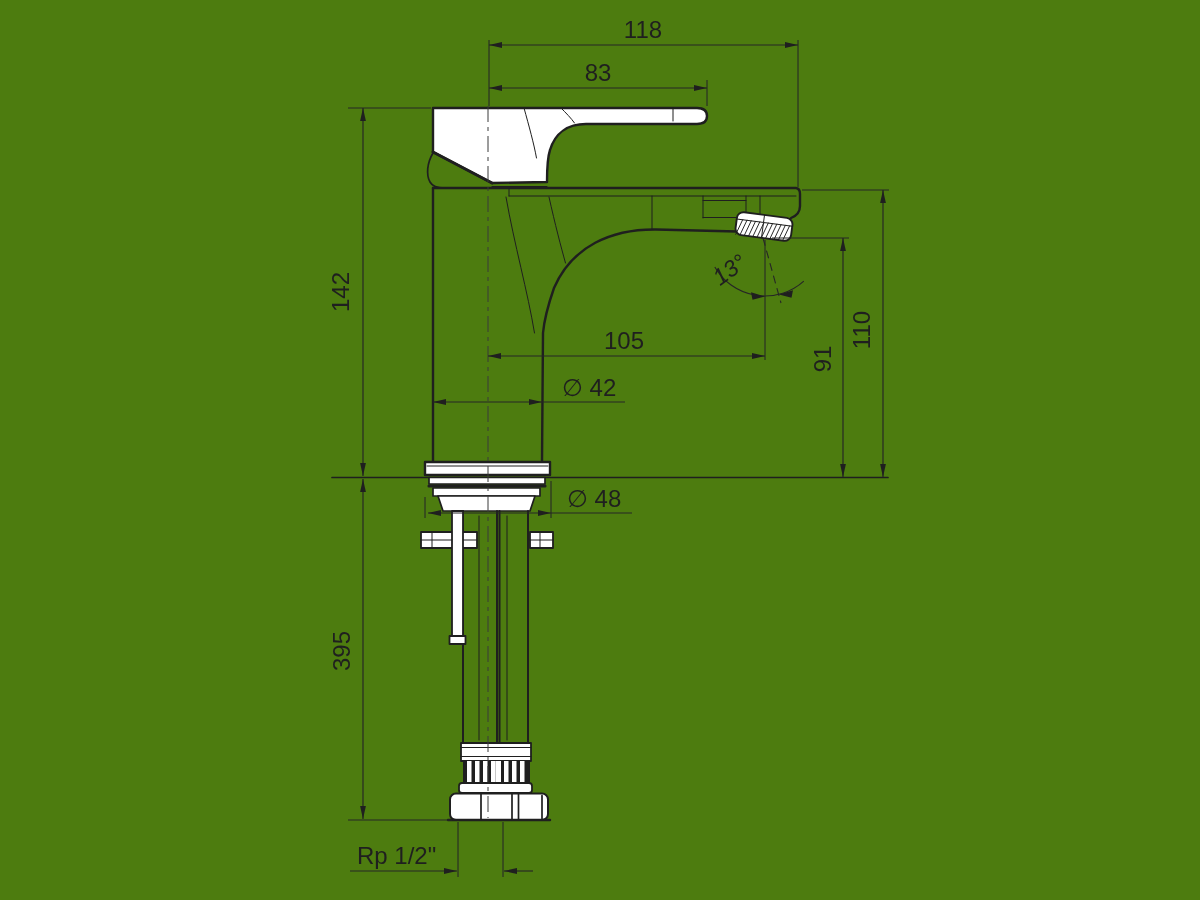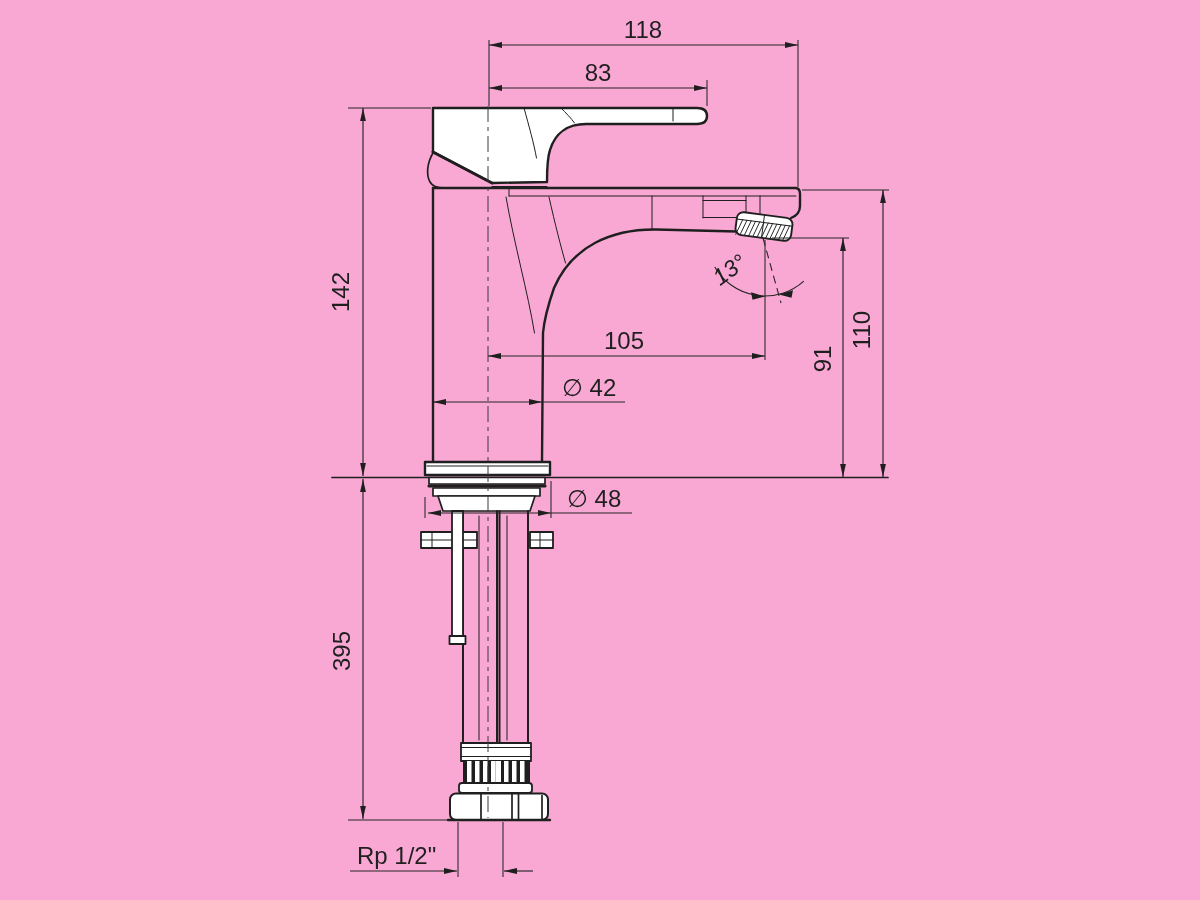--- a/index.html
+++ b/index.html
@@ -1,16 +1,16 @@
 <!DOCTYPE html>
 <html><head>
 <meta charset="utf-8">
 <style>
   html,body{margin:0;padding:0;background:#ffffff;}
-  .page{width:1200px;height:900px;background:#f9a8d4;overflow:hidden;}
+  .page{width:1200px;height:900px;background:#4d7c0f;overflow:hidden;}
   svg text{
     font-family:"Liberation Sans","DejaVu Sans",sans-serif;
     font-size:24px;
     fill:#1f1f1f;
   }
   svg .angle-label{font-size:23px;font-style:italic;}
   .part{stroke:#1f1f1f;fill:none;stroke-linecap:round;stroke-linejoin:round;}
   .w-heavy{stroke-width:2.4;}
   .w-xheavy{stroke-width:3.1;}
   .w-med{stroke-width:1.7;}

